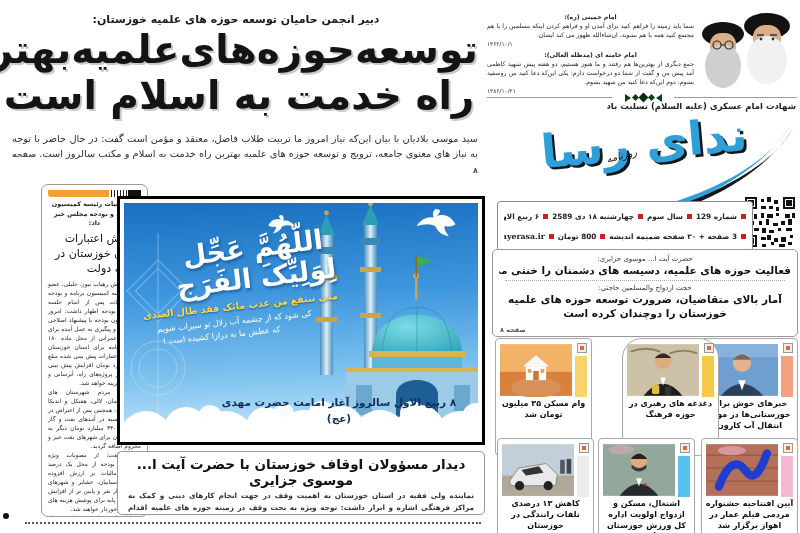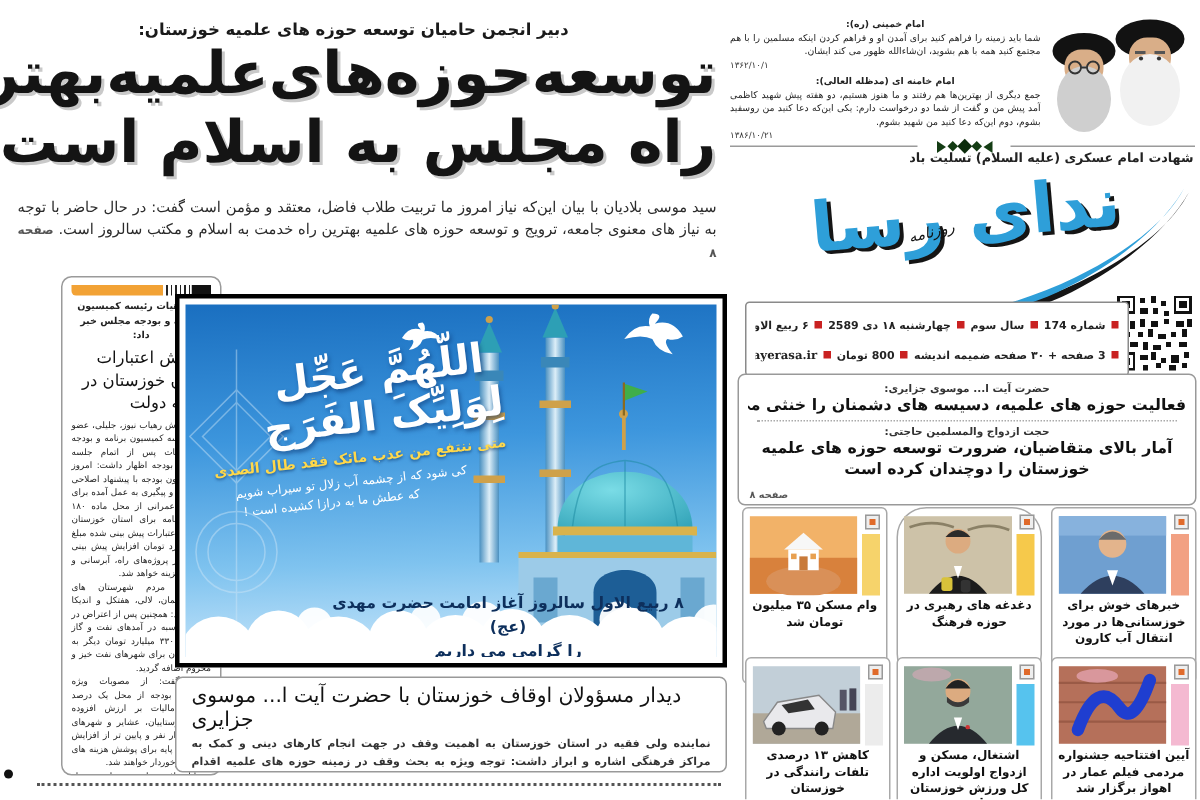--- a/index.html
+++ b/index.html
@@ -43,21 +43,21 @@
   .info-strip{left:497px;top:201px;width:242px;height:40px;border:1px solid #8a8a8a;border-radius:3px;
               padding:4px 6px;display:flex;flex-direction:column;justify-content:space-around;
               font-size:7.3px;font-weight:bold;color:#222;background:#fff;}
   .info-line{display:flex;align-items:center;gap:4px;white-space:nowrap;overflow:hidden;}
   .bullet{width:5px;height:5px;background:#c92121;display:inline-block;flex:0 0 auto;}
   .url{direction:ltr;font-family:"DejaVu Serif",serif;font-weight:bold;font-size:7.8px;}
 
   
   .top-box{left:492px;top:249px;width:306px;height:88px;border:1px solid #999;border-radius:5px;
            background:#fff;padding:5px 6px 2px;box-sizing:border-box;text-align:center;overflow:hidden;}
-  .tb-kicker{font-size:7px;font-weight:bold;color:#333;}
+  .tb-kicker{font-size:7px;font-weight:normal;color:#333;}
   .tb-title{font-size:10.5px;font-weight:bold;color:#111;line-height:1.35;}
   .tb-title.one{white-space:nowrap;overflow:hidden;}
   .tb-sep{border-top:1.5px dotted #aaa;margin:3px 6px;}
   .tb-pref{position:absolute;left:7px;bottom:2px;font-size:6.5px;color:#555;font-weight:bold;}
 
   
   .card{position:absolute;width:97px;height:118px;border:1px solid #a8a8a8;border-radius:4px;background:#fff;box-sizing:border-box;}
   .card .photo{position:absolute;top:4px;left:4px;width:72px;height:54px;overflow:hidden;}
   .card .photo svg{display:block;width:100%;height:100%;}
   .card .bar{position:absolute;top:17px;right:4px;width:12px;height:41px;}
@@ -96,34 +96,34 @@
   .p-yellow{position:absolute;left:14px;top:97px;width:205px;text-align:center;font-size:9.5px;font-weight:bold;
             color:#ffd84a;transform:rotate(-6deg);text-shadow:0 1px 2px rgba(0,40,90,.6);}
   .p-white1{position:absolute;left:8px;top:114px;width:205px;text-align:center;font-size:8px;color:#fff;transform:rotate(-6deg);}
   .p-white2{position:absolute;left:0px;top:128px;width:195px;text-align:center;font-size:8px;color:#fff;transform:rotate(-6deg);}
   .p-caption{position:absolute;right:14px;top:192px;width:250px;text-align:center;font-size:10.5px;font-weight:bold;
              color:#0d2f5c;line-height:1.5;}
 
   
   .visit-box{left:117px;top:451px;width:368px;height:64px;border:1px solid #999;border-radius:5px;background:#fff;
              padding:4px 10px;box-sizing:border-box;overflow:hidden;}
-  .vb-title{text-align:left;font-size:13.5px;font-weight:normal;color:#111;margin-bottom:2px;}
+  .vb-title{text-align:center;font-size:13.5px;font-weight:bold;color:#111;margin-bottom:2px;}
   .vb-body{font-size:7.3px;line-height:1.6;text-align:justify;color:#333;font-weight:bold;}
 
   .bottom-dots{left:25px;top:522px;width:456px;border-top:2px dotted #555;height:0;}
 </style>
 </head>
 <body>
 
 <div id="canvas">
 
   <div class="abs lead-kicker">دبیر انجمن حامیان توسعه حوزه های علمیه خوزستان:</div>
   <div class="abs lead-headline">
     <div>توسعه‌حوزه‌های‌علمیه‌بهترین</div>
-    <div>راه مجلس به اسلام است</div>
+    <div>راه خدمت به اسلام است</div>
   </div>
   <div class="abs lead-lede">
     <span>سید موسی بلادیان با بیان این‌که نیاز امروز ما تربیت طلاب فاضل، معتقد و مؤمن است گفت: در حال حاضر با توجه به نیاز های معنوی جامعه، ترویج و توسعه حوزه های علمیه بهترین راه خدمت به اسلام و مکتب سالروز است.</span>
     <span class="pref">صفحه ۸</span>
   </div>
 
   <div class="abs quotes">
     <div class="qtitle">امام خمینی (ره):</div>
     <div class="qtext">شما باید زمینه را فراهم کنید برای آمدن او و فراهم کردن اینکه مسلمین را با هم مجتمع کنید همه با هم بشوید، ان‌شاءالله ظهور می کند ایشان.</div>
     <div class="qdate">۱۳۶۲/۱۰/۱</div>
@@ -226,21 +226,21 @@
           <rect x="2" y="2" width="3" height="3"></rect>
           <rect x="24" y="2" width="3" height="3"></rect>
           <rect x="2" y="24" width="3" height="3"></rect>
         </g>
     </svg>
   </div>
 
   <div class="abs info-strip">
     <div class="info-line">
       <span class="bullet"></span>
-      <span>شماره 174</span>
+      <span>شماره 129</span>
       <span class="bullet"></span>
       <span>سال سوم</span>
       <span class="bullet"></span>
       <span>چهارشنبه ۱۸ دی 2589</span>
       <span class="bullet"></span>
       <span>۶ ربیع الاول ۱۴۳۵</span>
     </div>
     <div class="info-line">
       <span class="bullet"></span>
       <span>3 صفحه + ۳۰ صفحه ضمیمه اندیشه</span>
@@ -270,21 +270,21 @@
         <circle cx="39" cy="20" r="10" fill="#e3b48c"></circle>
           <path d="M29 17 Q39 5 49 17 Z" fill="#6b6b6b"></path>
         <path d="M16 56 Q39 30 62 56 Z" fill="#2e3f5e"></path>
           <polygon points="35,39 43,39 39,50" fill="#fff"></polygon>
         </svg>
     </div>
     <div class="ctitle">خبرهای خوش برای خوزستانی‌ها در مورد انتقال آب کارون</div>
     <div class="badge">۴</div>
   </div>
 
-  <div class="abs card c1" style="left:598px;top:338px;border-radius:20px;">
+  <div class="abs card c1" style="left:622px;top:338px;border-radius:20px;">
     <div class="marker"></div>
     <div class="bar"></div>
     <div class="photo">
       <svg viewBox="0 0 78 56">
           <rect width="78" height="56" fill="#cdc2a8"></rect>
         <path d="M4 8 Q20 2 36 8" stroke="#8a8066" stroke-width="2" fill="none"></path>
         <path d="M46 10 Q62 4 76 10" stroke="#8a8066" stroke-width="2" fill="none"></path>
         <circle cx="39" cy="18" r="9" fill="#dcab80"></circle>
           <path d="M30 15 Q39 5 48 15 Z" fill="#2b2b2b"></path>
         <path d="M18 56 Q39 30 60 56 Z" fill="#1c1c1c"></path>
@@ -476,21 +476,20 @@
             <circle cx="352" cy="214" r="14" opacity="0.95"></circle>
           <circle cx="160" cy="210" r="10" opacity="0.9"></circle>
         </g>
       </svg>
       <div class="p-callig">اللّهُمَّ عَجِّل لِوَلِیِّکَ الفَرَج</div>
       <div class="p-yellow">متی ننتفع من عذب مائک فقد طال الصدی</div>
       <div class="p-white1">کی شود که از چشمه آب زلال تو سیراب شویم</div>
       <div class="p-white2">که عطش ما به درازا کشیده است !</div>
       <div class="p-caption">
         <div>۸ ربیع الاول سالروز آغاز امامت حضرت مهدی (عج)</div>
-        <div>را گرامی می داریم</div>
       </div>
     </div>
   </div>
 
   <div class="abs visit-box">
     <div class="vb-title">دیدار مسؤولان اوقاف خوزستان با حضرت آیت ا... موسوی جزایری</div>
     <div class="vb-body">نماینده ولی فقیه در استان خوزستان به اهمیت وقف در جهت انجام کارهای دینی و کمک به مراکز فرهنگی اشاره و ابراز داشت: توجه ویژه به بحث وقف در زمینه حوزه های علمیه اقدام مؤثری است که می تواند در رشد و پویایی مراکز دینی استان اثر گذار باشد.</div>
 
   </div>
 

